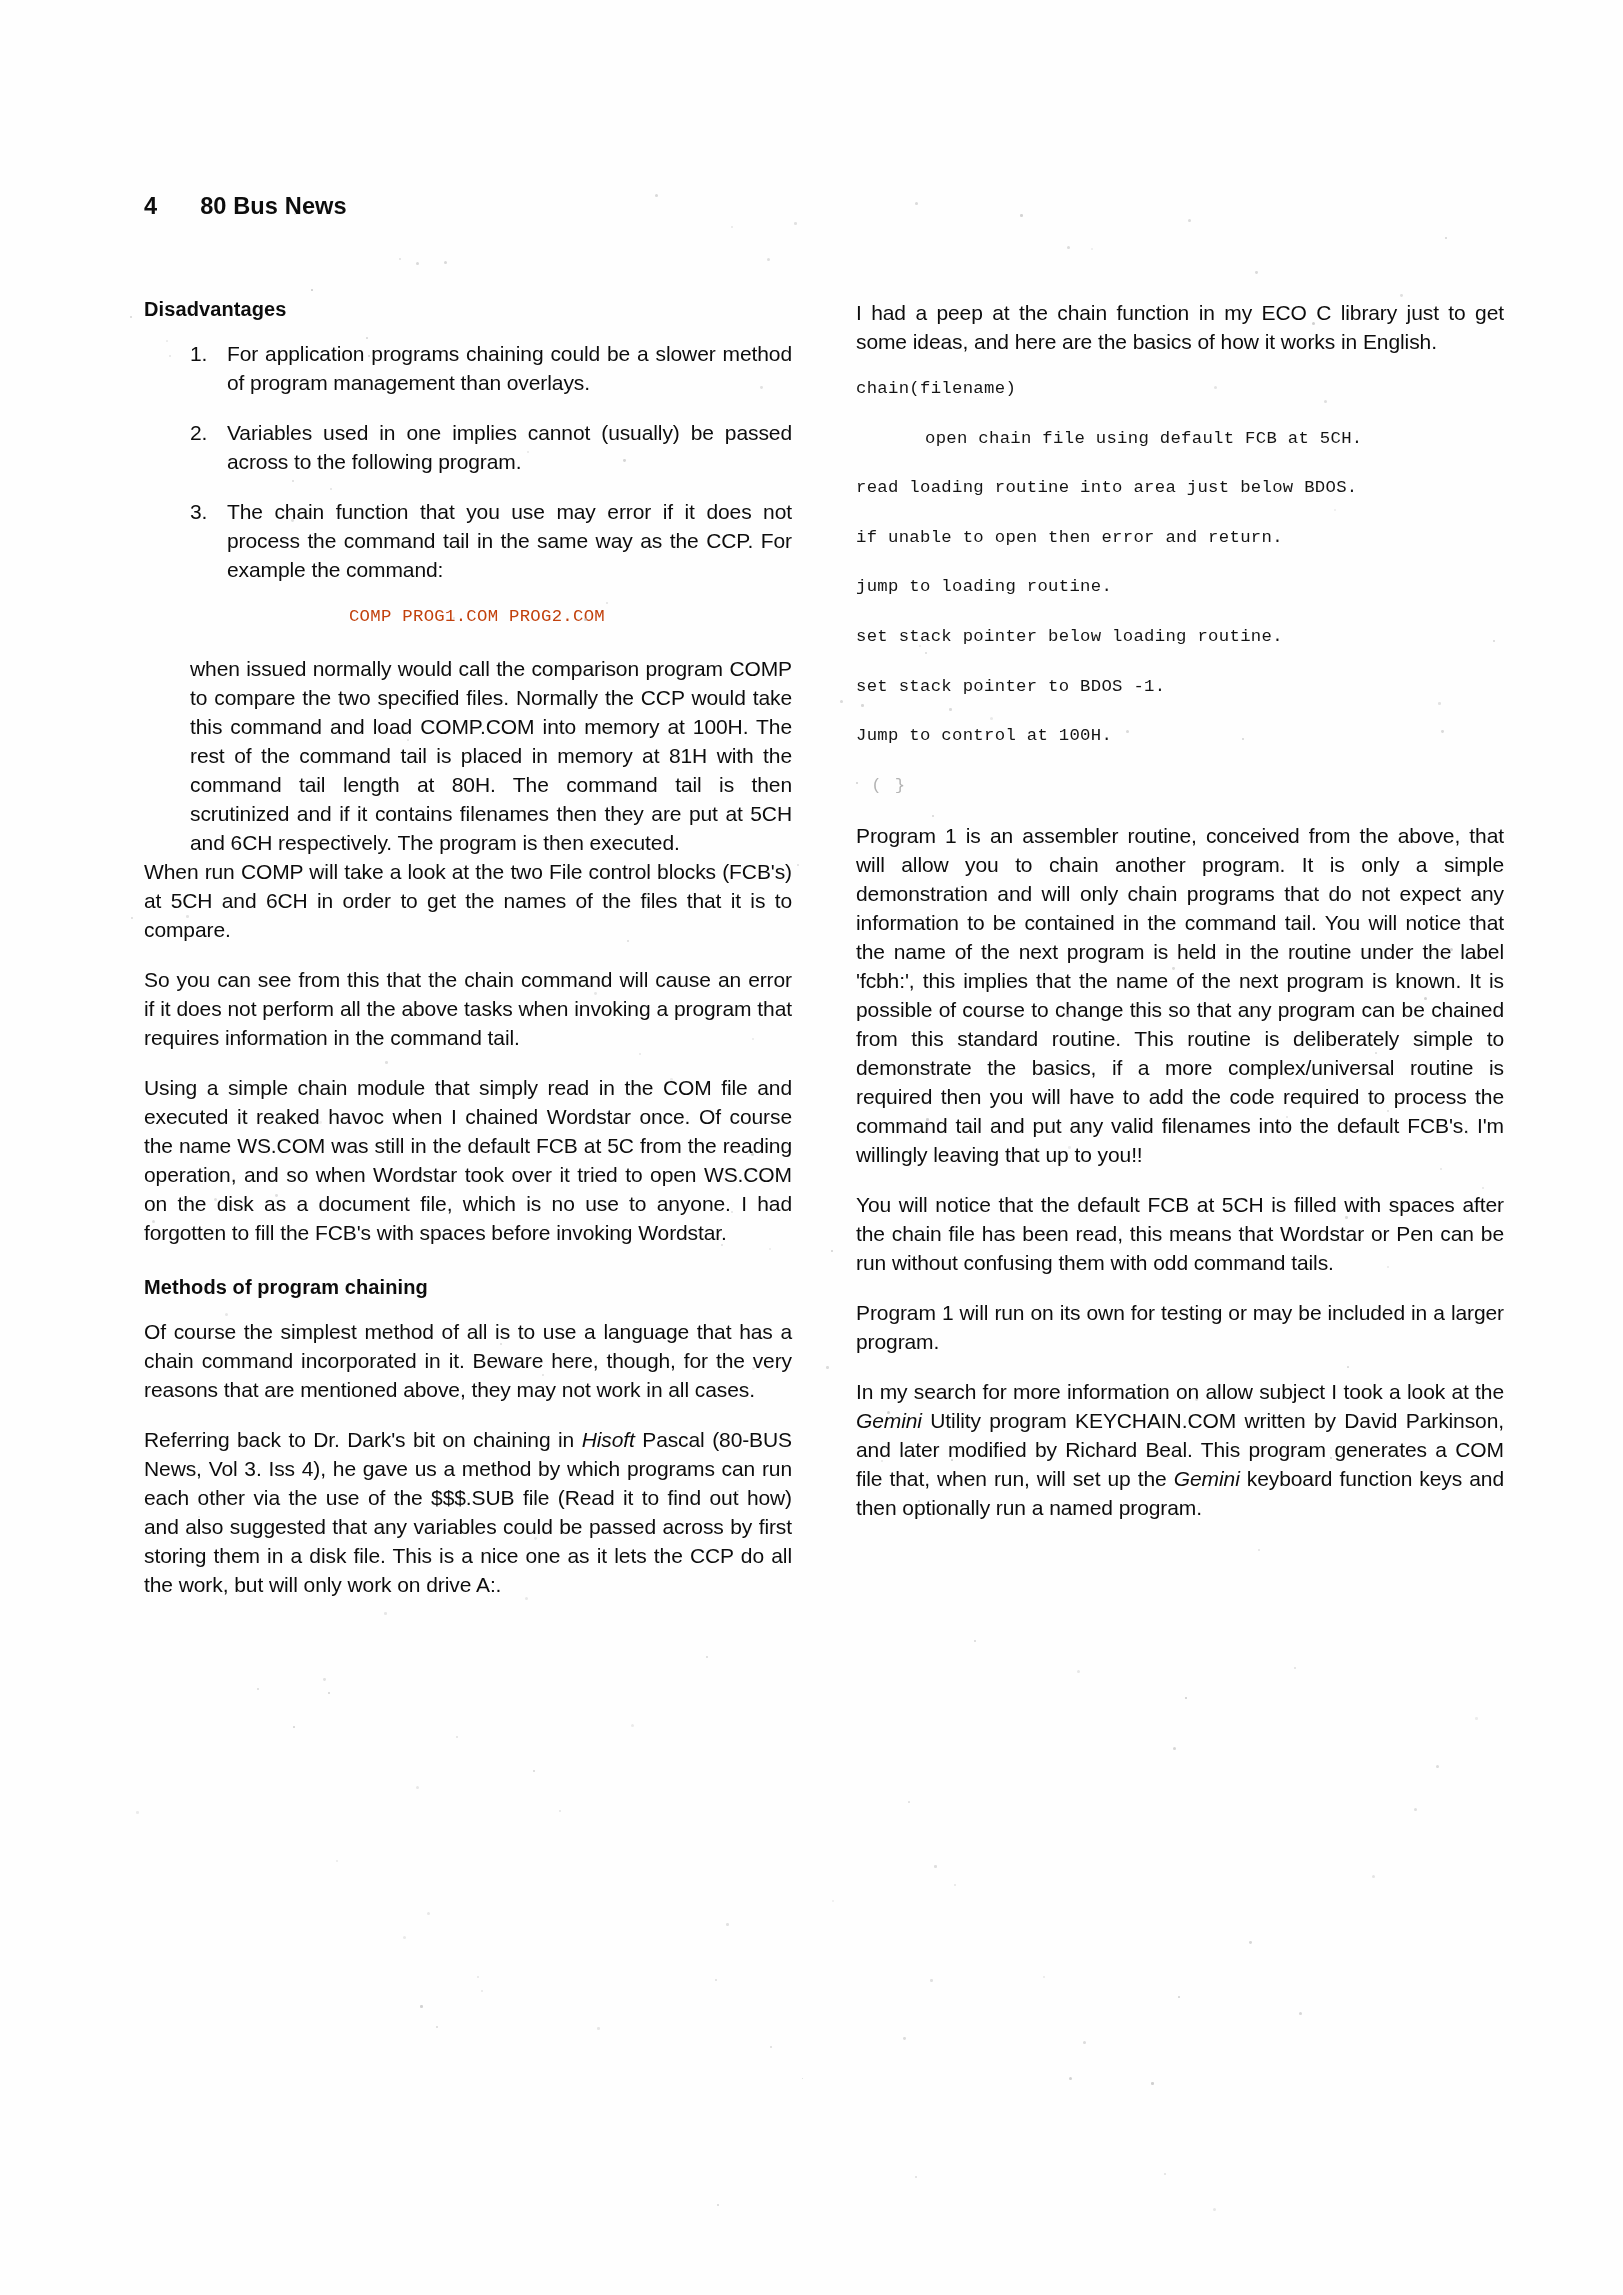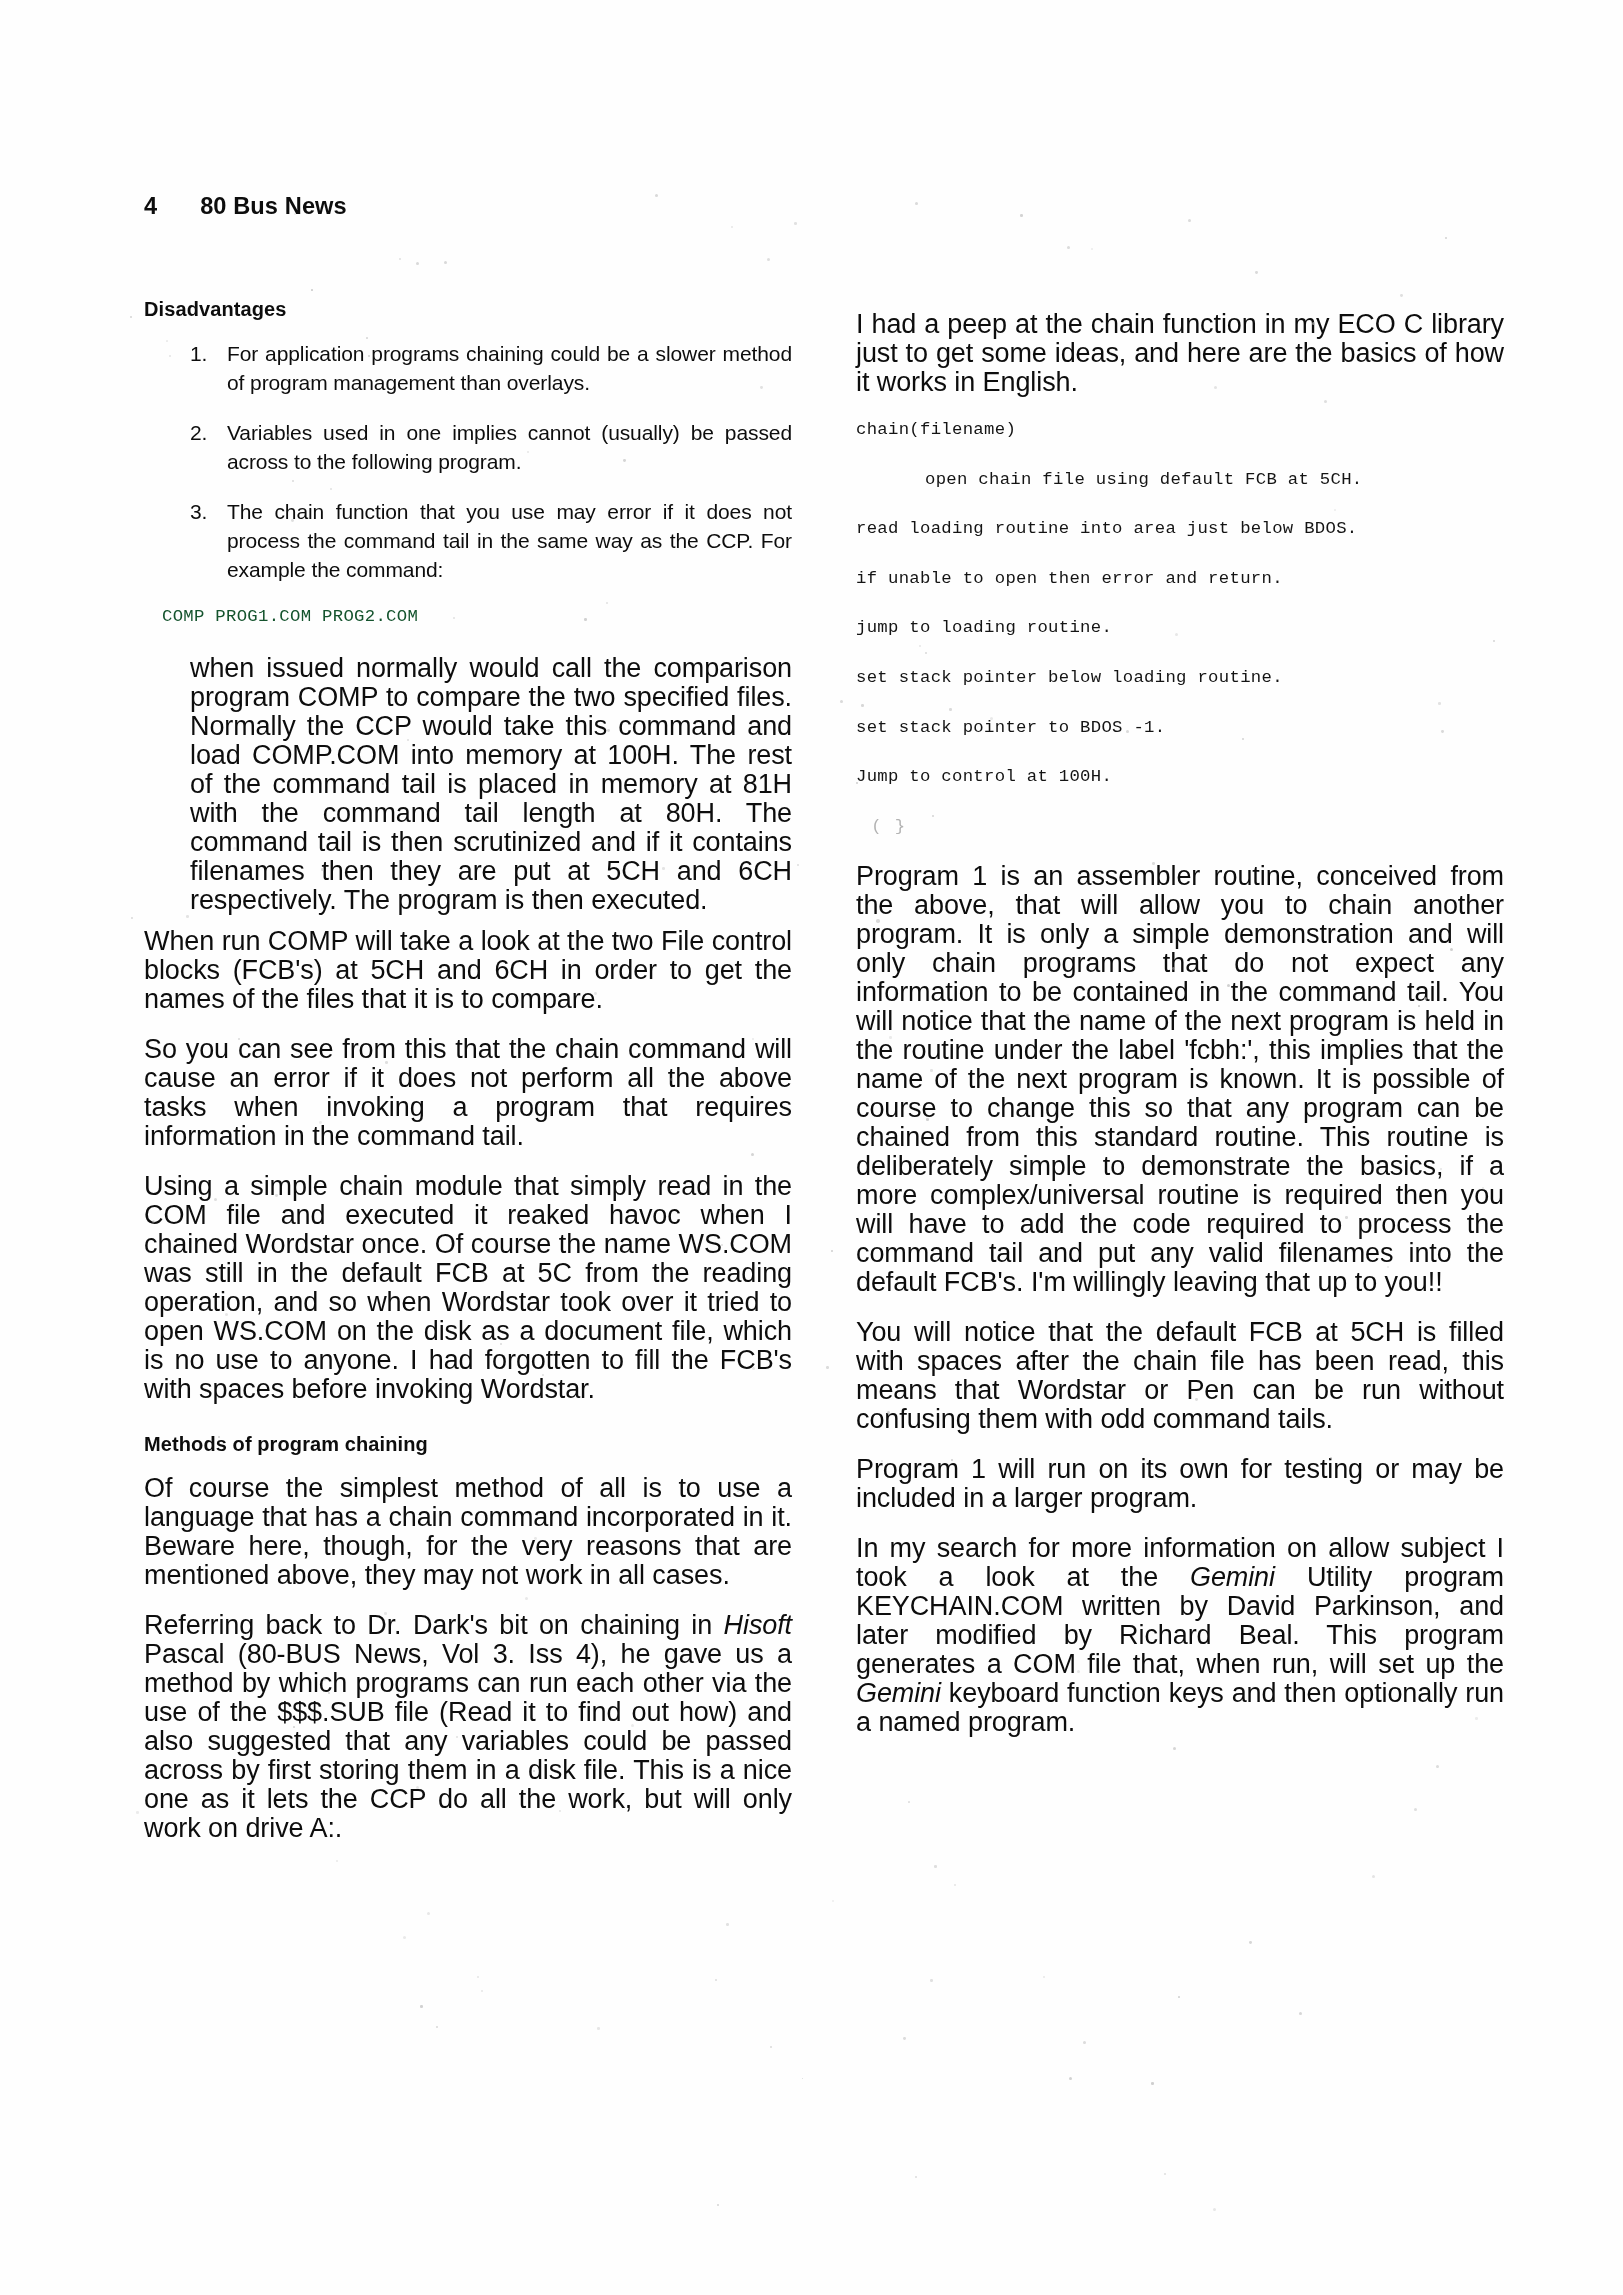--- a/index.html
+++ b/index.html
@@ -57,23 +57,23 @@
     font-size: 20px;
     font-weight: bold;
     margin: 0 0 18px 0;
     letter-spacing: 0.1px;
   }
   h2.section.spaced {
     margin-top: 29px;
   }
 
   p.body {
-    font-size: 27px;
+    font-size: 21px;
     line-height: 29px;
-    margin: 12px 0 21px 0;
+    margin: 0 0 21px 0;
     text-align: justify;
     letter-spacing: -0.1px;
     word-spacing: 0.1px;
   }
   p.body:last-child { margin-bottom: 0; }
 
   
   .indent {
     margin-left: 46px;
     width: calc(100% - 46px);
@@ -92,22 +92,23 @@
   p.listitem .num {
     position: absolute;
     left: 0;
     top: 0;
   }
   .codeline {
     font-family: "Liberation Mono", "DejaVu Sans Mono", monospace;
     font-size: 17.3px;
     line-height: 23.6px;
     letter-spacing: 0.3px;
-    color: #14532d;
+    color: #c2410c;
     margin: 16px 0 21px 0;
+    text-align: center;
   }
   .codeline.cmd { margin-left: 18px; margin-bottom: 25px; }
 
   .pseudo {
     margin: 0 0 5.6px 0;
   }
   .pseudo .pline {
     font-family: "Liberation Mono", "DejaVu Sans Mono", monospace;
     font-size: 17.3px;
     line-height: 23.6px;

